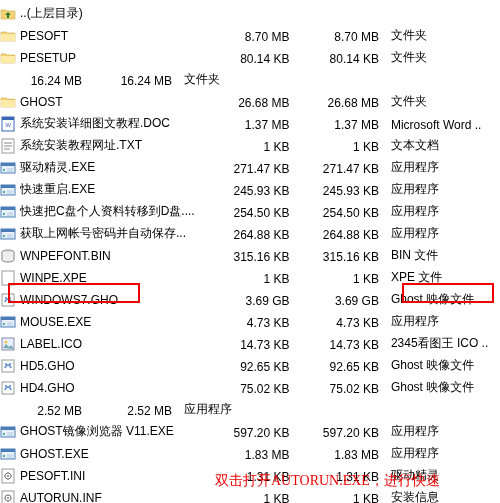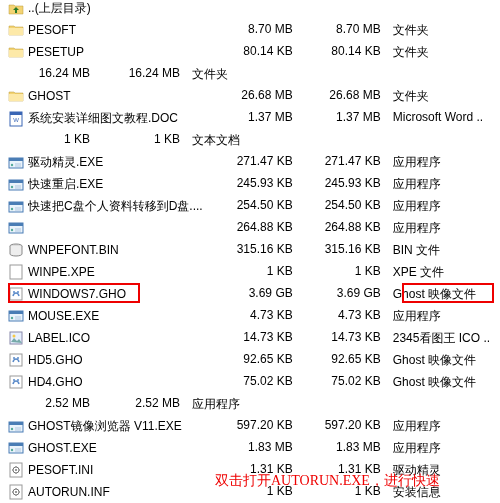--- a/index.html
+++ b/index.html
@@ -8,23 +8,23 @@
     font-size: 12px;
     background: #fff;
     width: 500px;
     height: 503px;
     overflow: hidden;
     color: #000;
   }
   .file-list { width: 100%; }
   .row {
     display: flex;
-    align-items: flex-start;
+    align-items: flex-end;
     height: 22px;
-    padding-left: 8px;
+    padding-left: 0;
     white-space: nowrap;
     position: relative;
   }
   .col-name {
     display: flex;
     align-items: center;
     width: 210px;
     overflow: hidden;
   }
   .col-size1 { width: 92px; text-align: right; padding-right: 10px; }
@@ -129,20 +129,31 @@
             <text x="8" y="11" font-size="6" text-anchor="middle" fill="#3a66b5">W</text>
           </svg>
         </span>
         <span class="filename">系统安装详细图文教程.DOC</span>
       </div>
       <div class="col-size1">1.37 MB</div>
       <div class="col-size2">1.37 MB</div>
       <div class="col-type">Microsoft Word ..</div>
     </div>
     <div class="row">
+      <div class="col-name">
+        <span class="icon">
+          <svg viewBox="0 0 16 16">
+            <rect x="2" y="1" width="12" height="14" fill="#fff" stroke="#999"></rect>
+            <line x1="4" y1="5" x2="12" y2="5" stroke="#888"></line>
+            <line x1="4" y1="8" x2="12" y2="8" stroke="#888"></line>
+            <line x1="4" y1="11" x2="10" y2="11" stroke="#888"></line>
+          </svg>
+        </span>
+        <span class="filename">系统安装教程网址.TXT</span>
+      </div>
       <div class="col-size1">1 KB</div>
       <div class="col-size2">1 KB</div>
       <div class="col-type">文本文档</div>
     </div>
     <div class="row">
       <div class="col-name">
         <span class="icon">
           <svg viewBox="0 0 16 16">
             <rect x="1" y="3" width="14" height="10" fill="#eaf3fb" stroke="#4a7db5"></rect>
             <rect x="1" y="3" width="14" height="3" fill="#4a7db5"></rect>
@@ -191,20 +202,21 @@
     <div class="row">
       <div class="col-name">
         <span class="icon">
           <svg viewBox="0 0 16 16">
             <rect x="1" y="3" width="14" height="10" fill="#eaf3fb" stroke="#4a7db5"></rect>
             <rect x="1" y="3" width="14" height="3" fill="#4a7db5"></rect>
             <circle cx="4" cy="10" r="1.2" fill="#5a9"></circle>
             <rect x="7" y="8" width="6" height="4" fill="#cdddee"></rect>
           </svg>
         </span>
+        <span class="filename">获取上网帐号密码并自动保存...</span>
       </div>
       <div class="col-size1">264.88 KB</div>
       <div class="col-size2">264.88 KB</div>
       <div class="col-type">应用程序</div>
     </div>
     <div class="row">
       <div class="col-name">
         <span class="icon">
           <svg viewBox="0 0 16 16">
             <ellipse cx="8" cy="4" rx="6" ry="2" fill="#ddd" stroke="#888"></ellipse>

